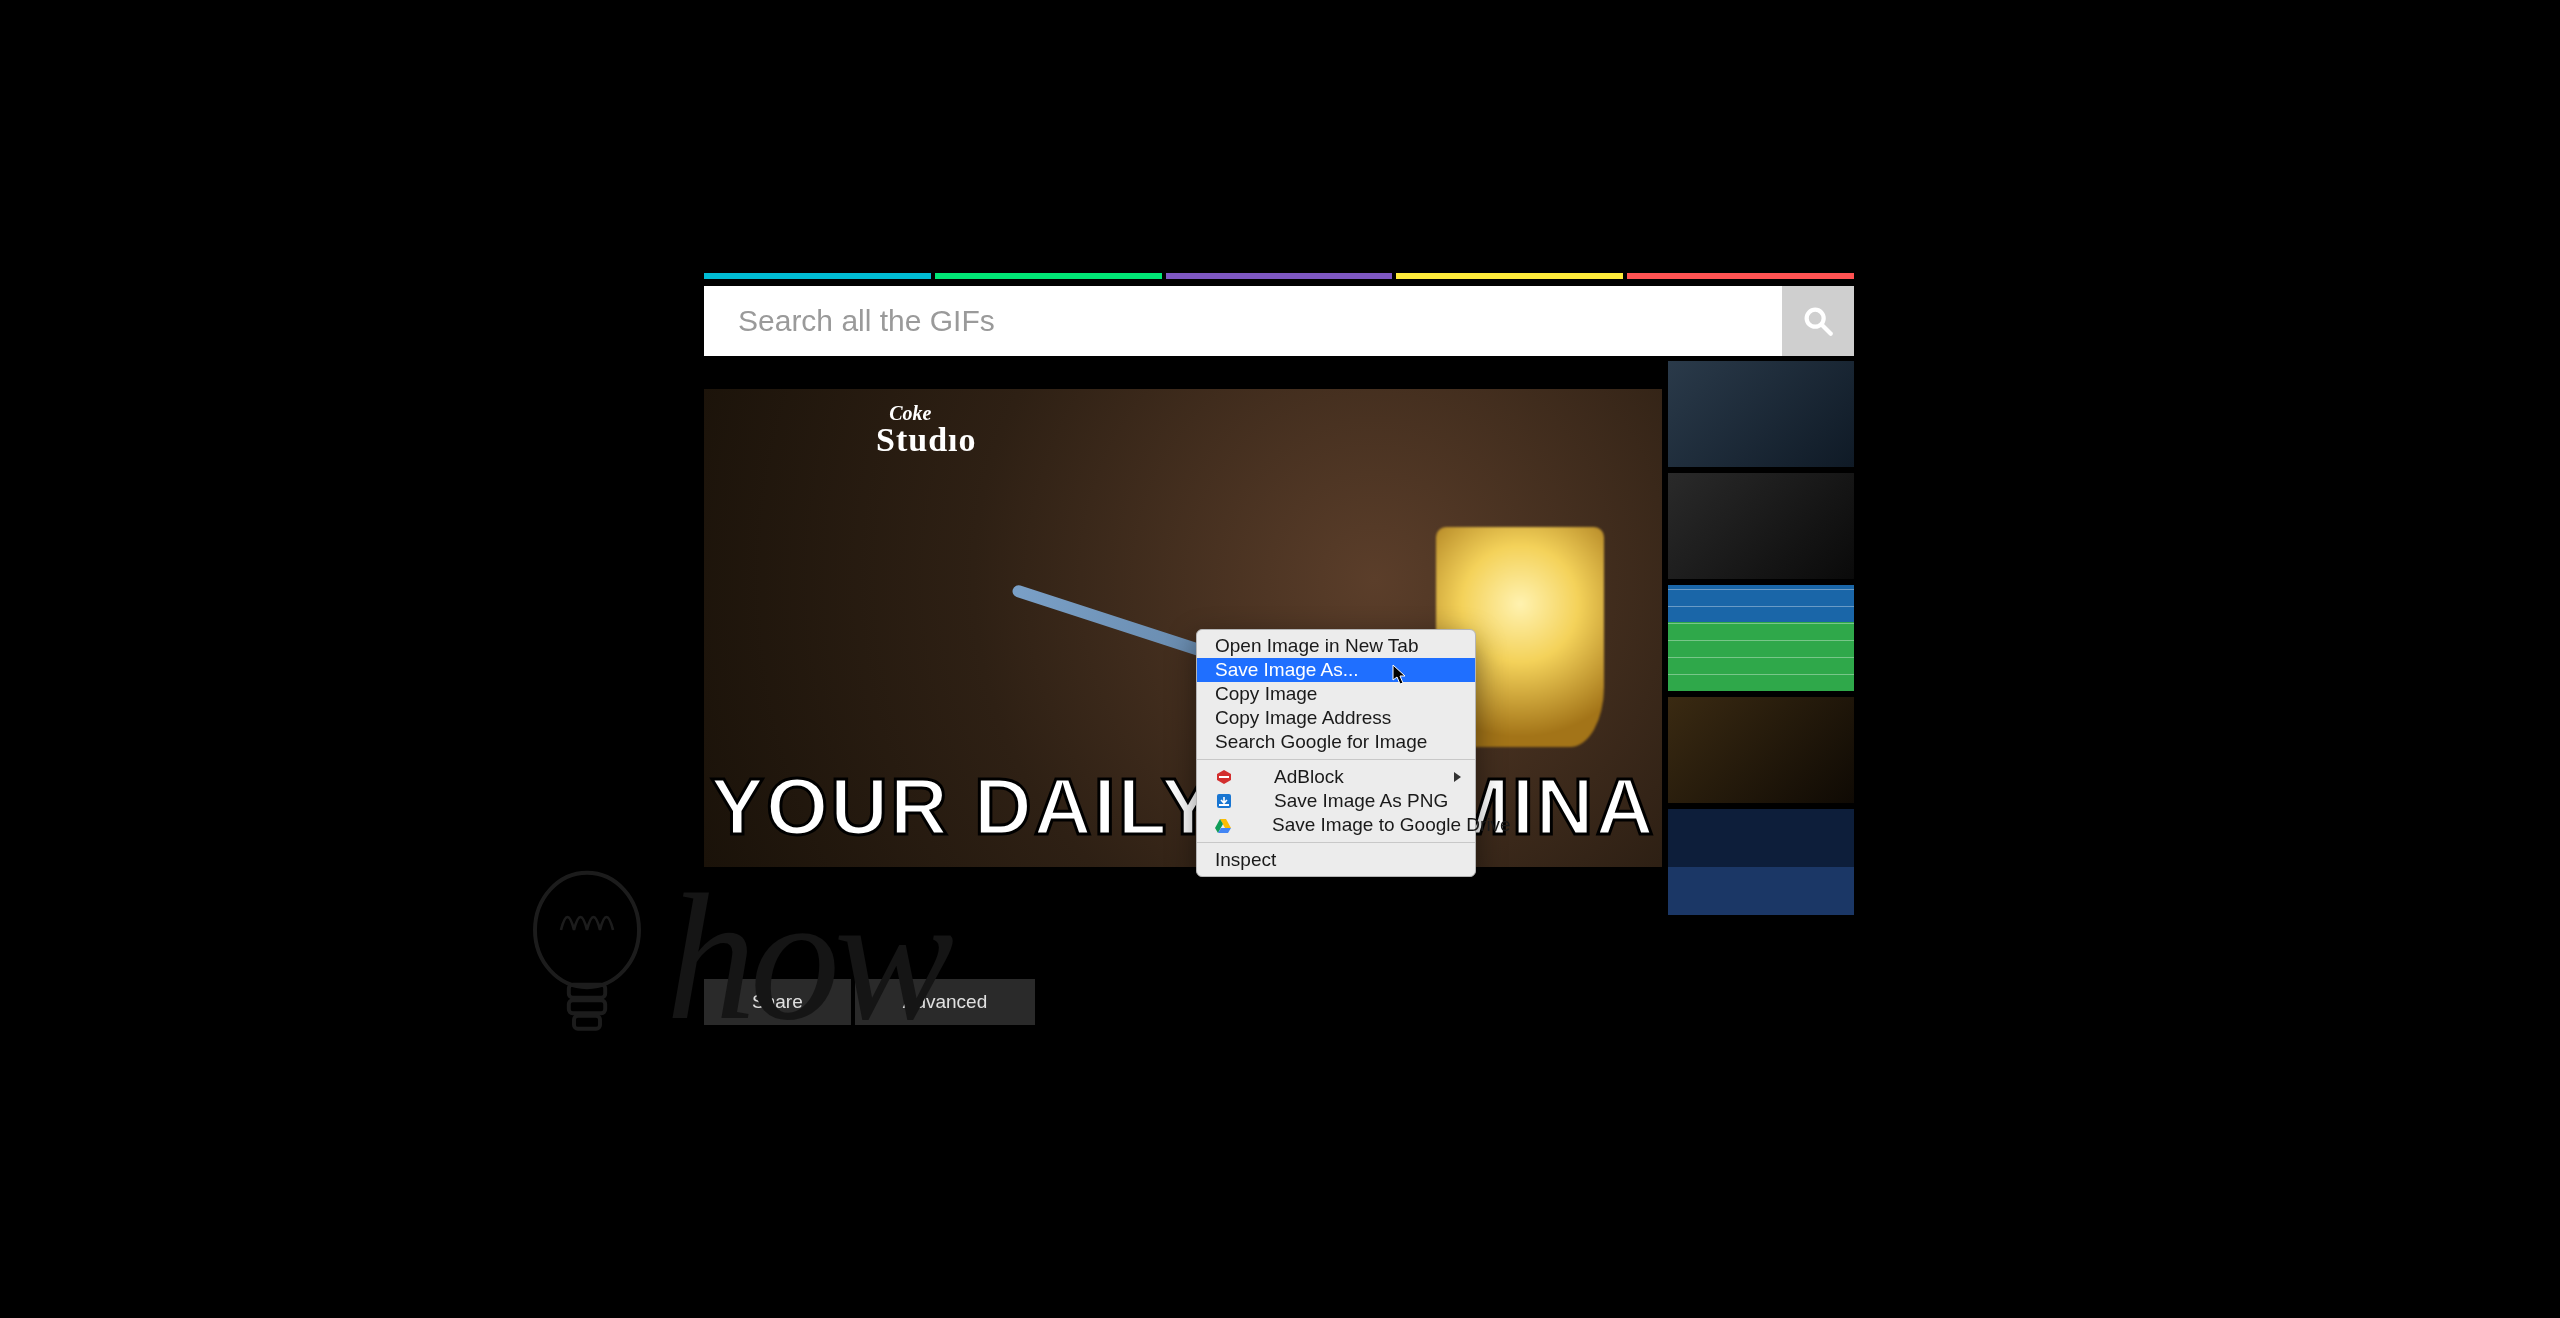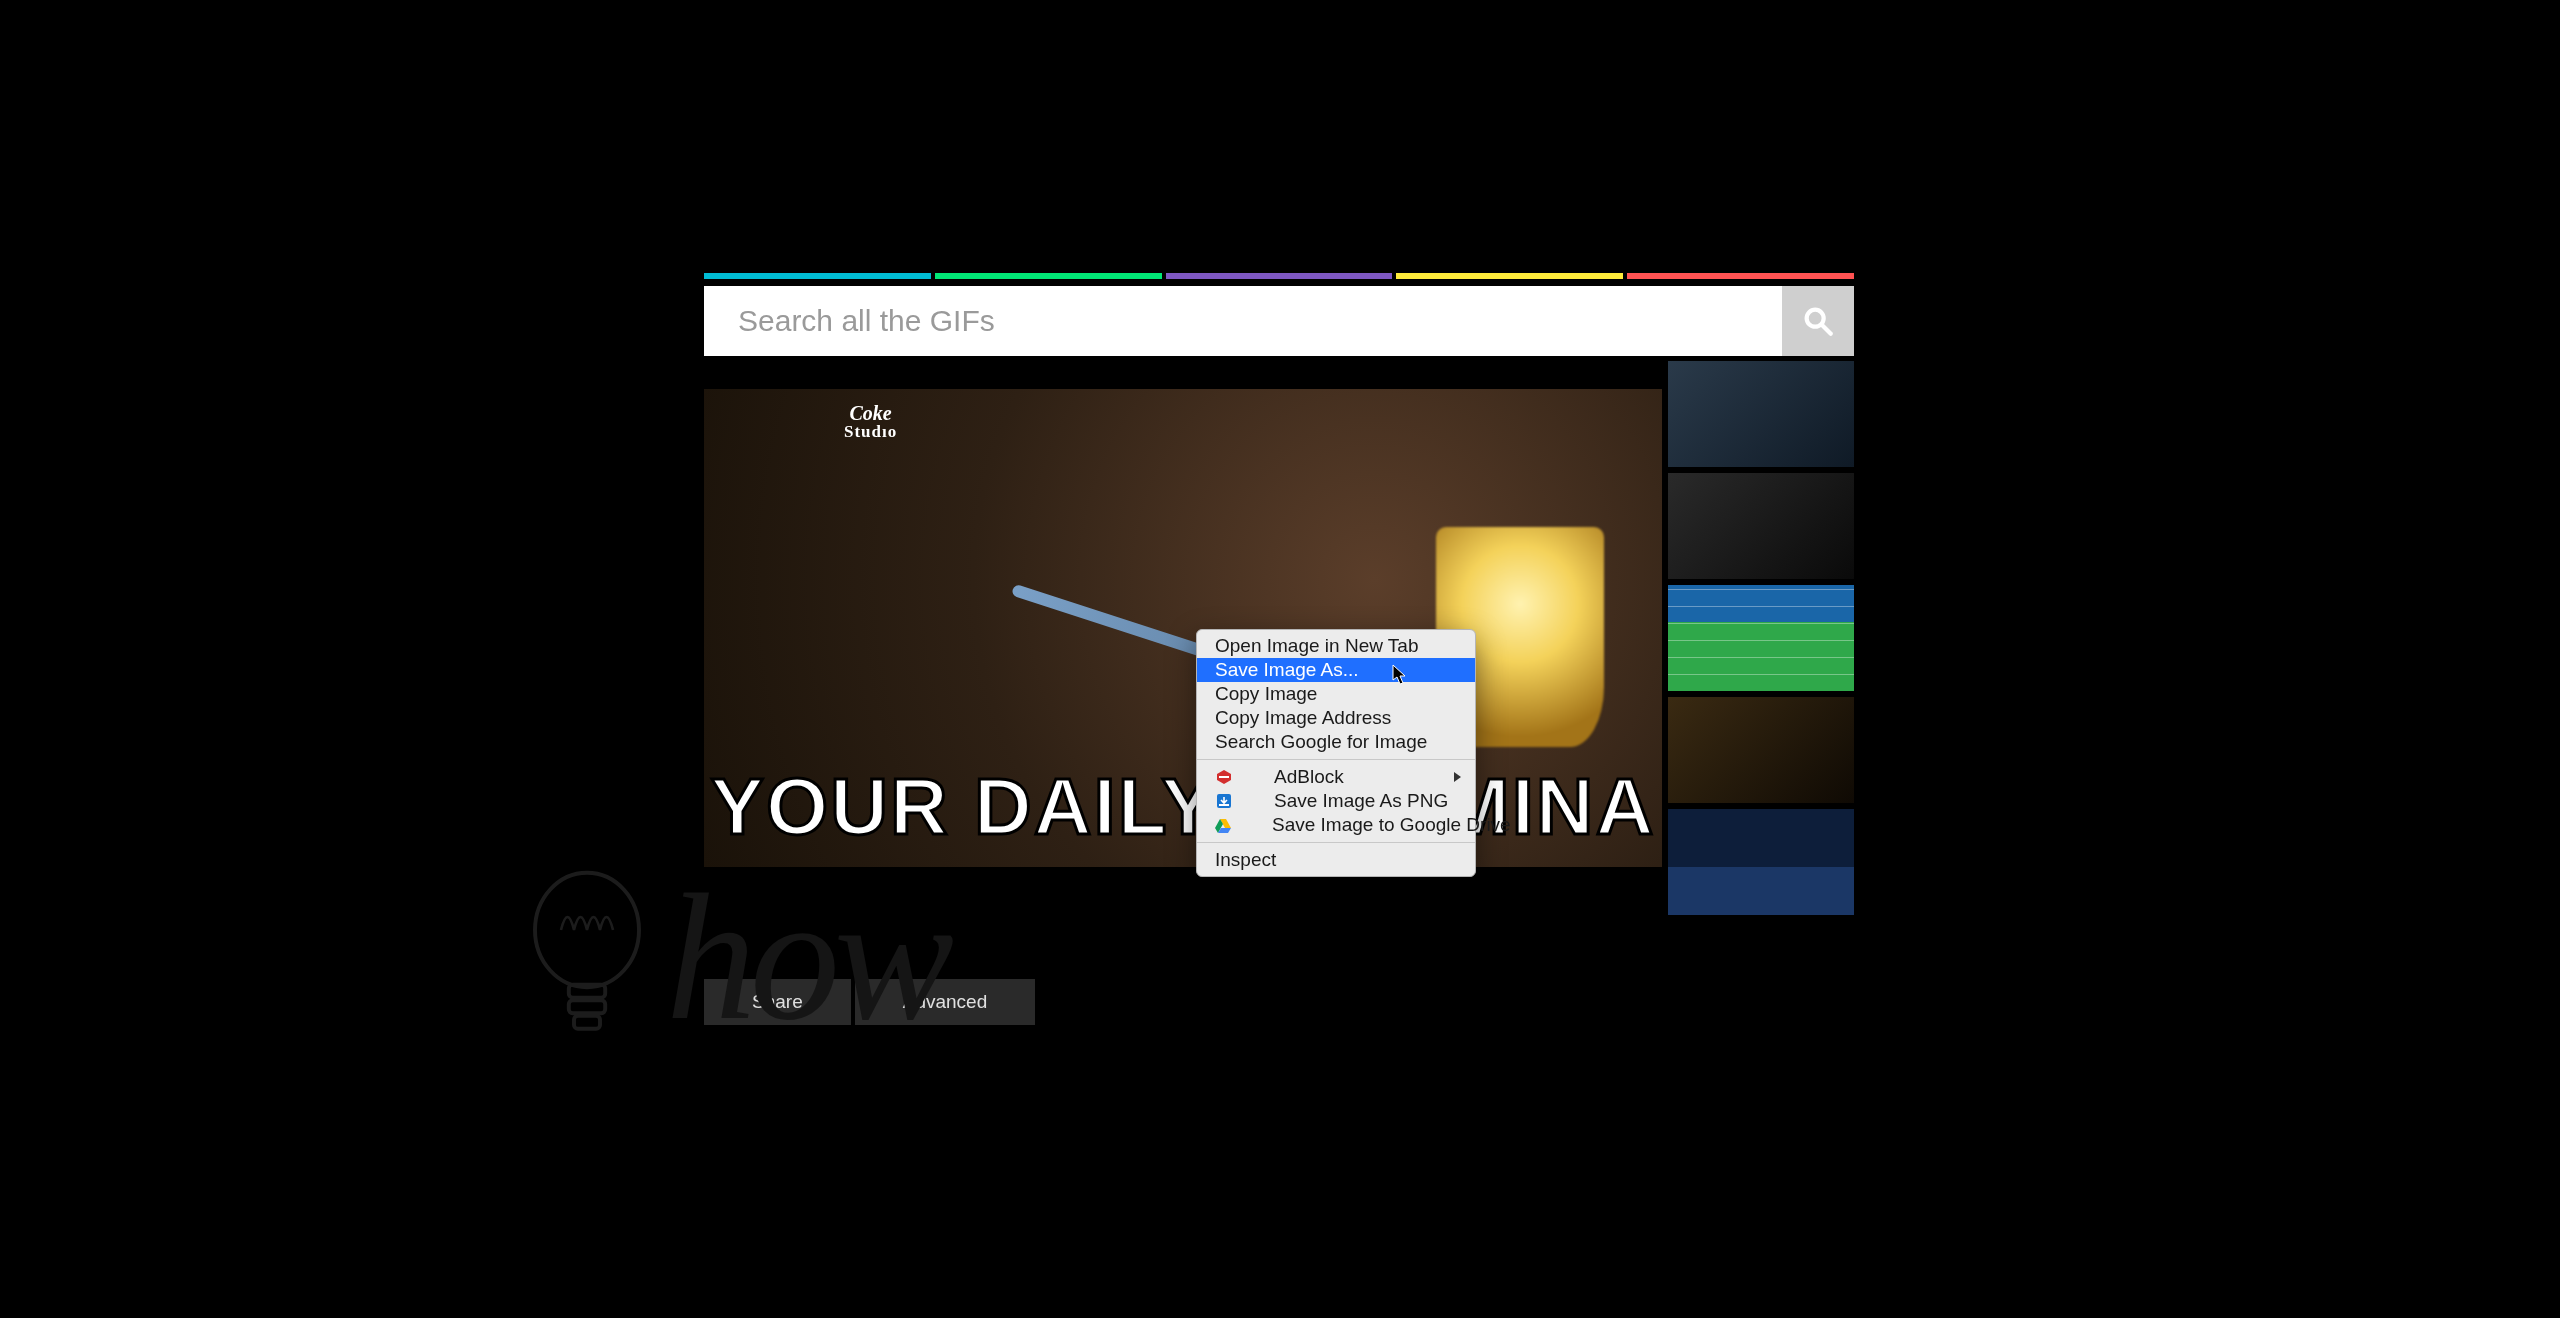--- a/index.html
+++ b/index.html
@@ -83,21 +83,21 @@
   }
   .watermark {
     position: absolute;
     left: 140px; top: 14px;
     color: #fff;
     font-family: Georgia, serif;
     text-align: center;
     line-height: 1;
   }
   .watermark .l1 { font-size: 20px; font-style: italic; }
-  .watermark .l2 { font-size: 17px; letter-spacing: 1px; }
+  .watermark .l2 { font-size: 34px; letter-spacing: 1px; margin-left: 32px; }
   .mic {
     position: absolute;
     left: 300px; top: 250px;
     width: 360px; height: 12px;
     background: linear-gradient(90deg,#7aa0c7, #5b7a9a);
     transform: rotate(18deg);
     border-radius: 6px;
   }
   .mic::after {
     content: "";

